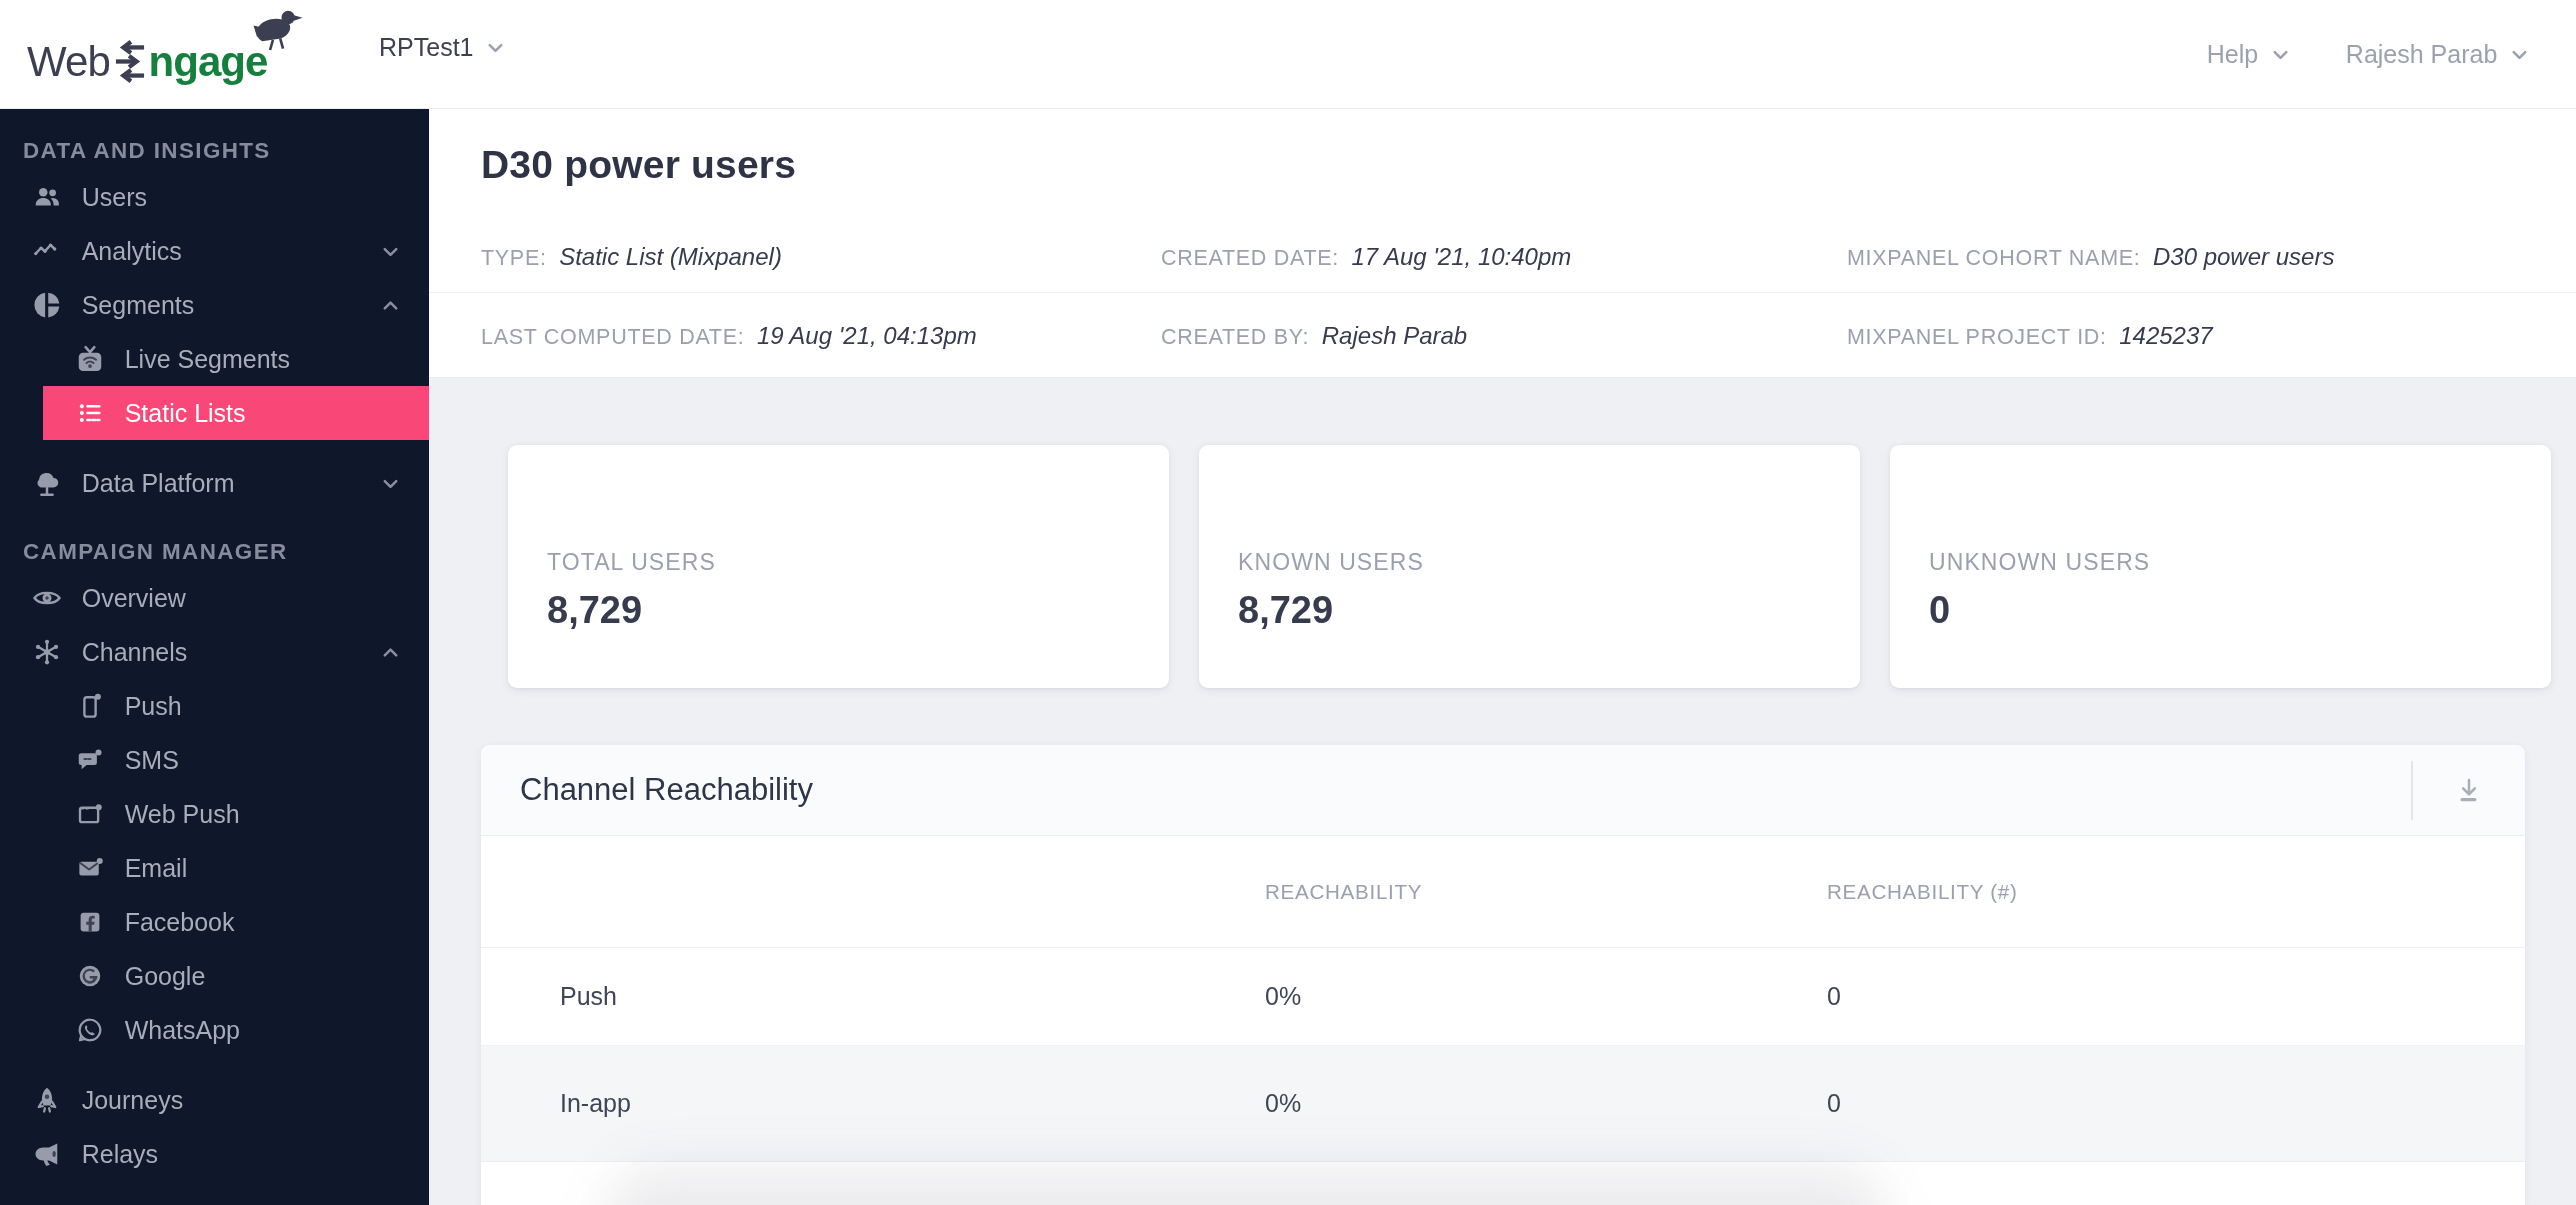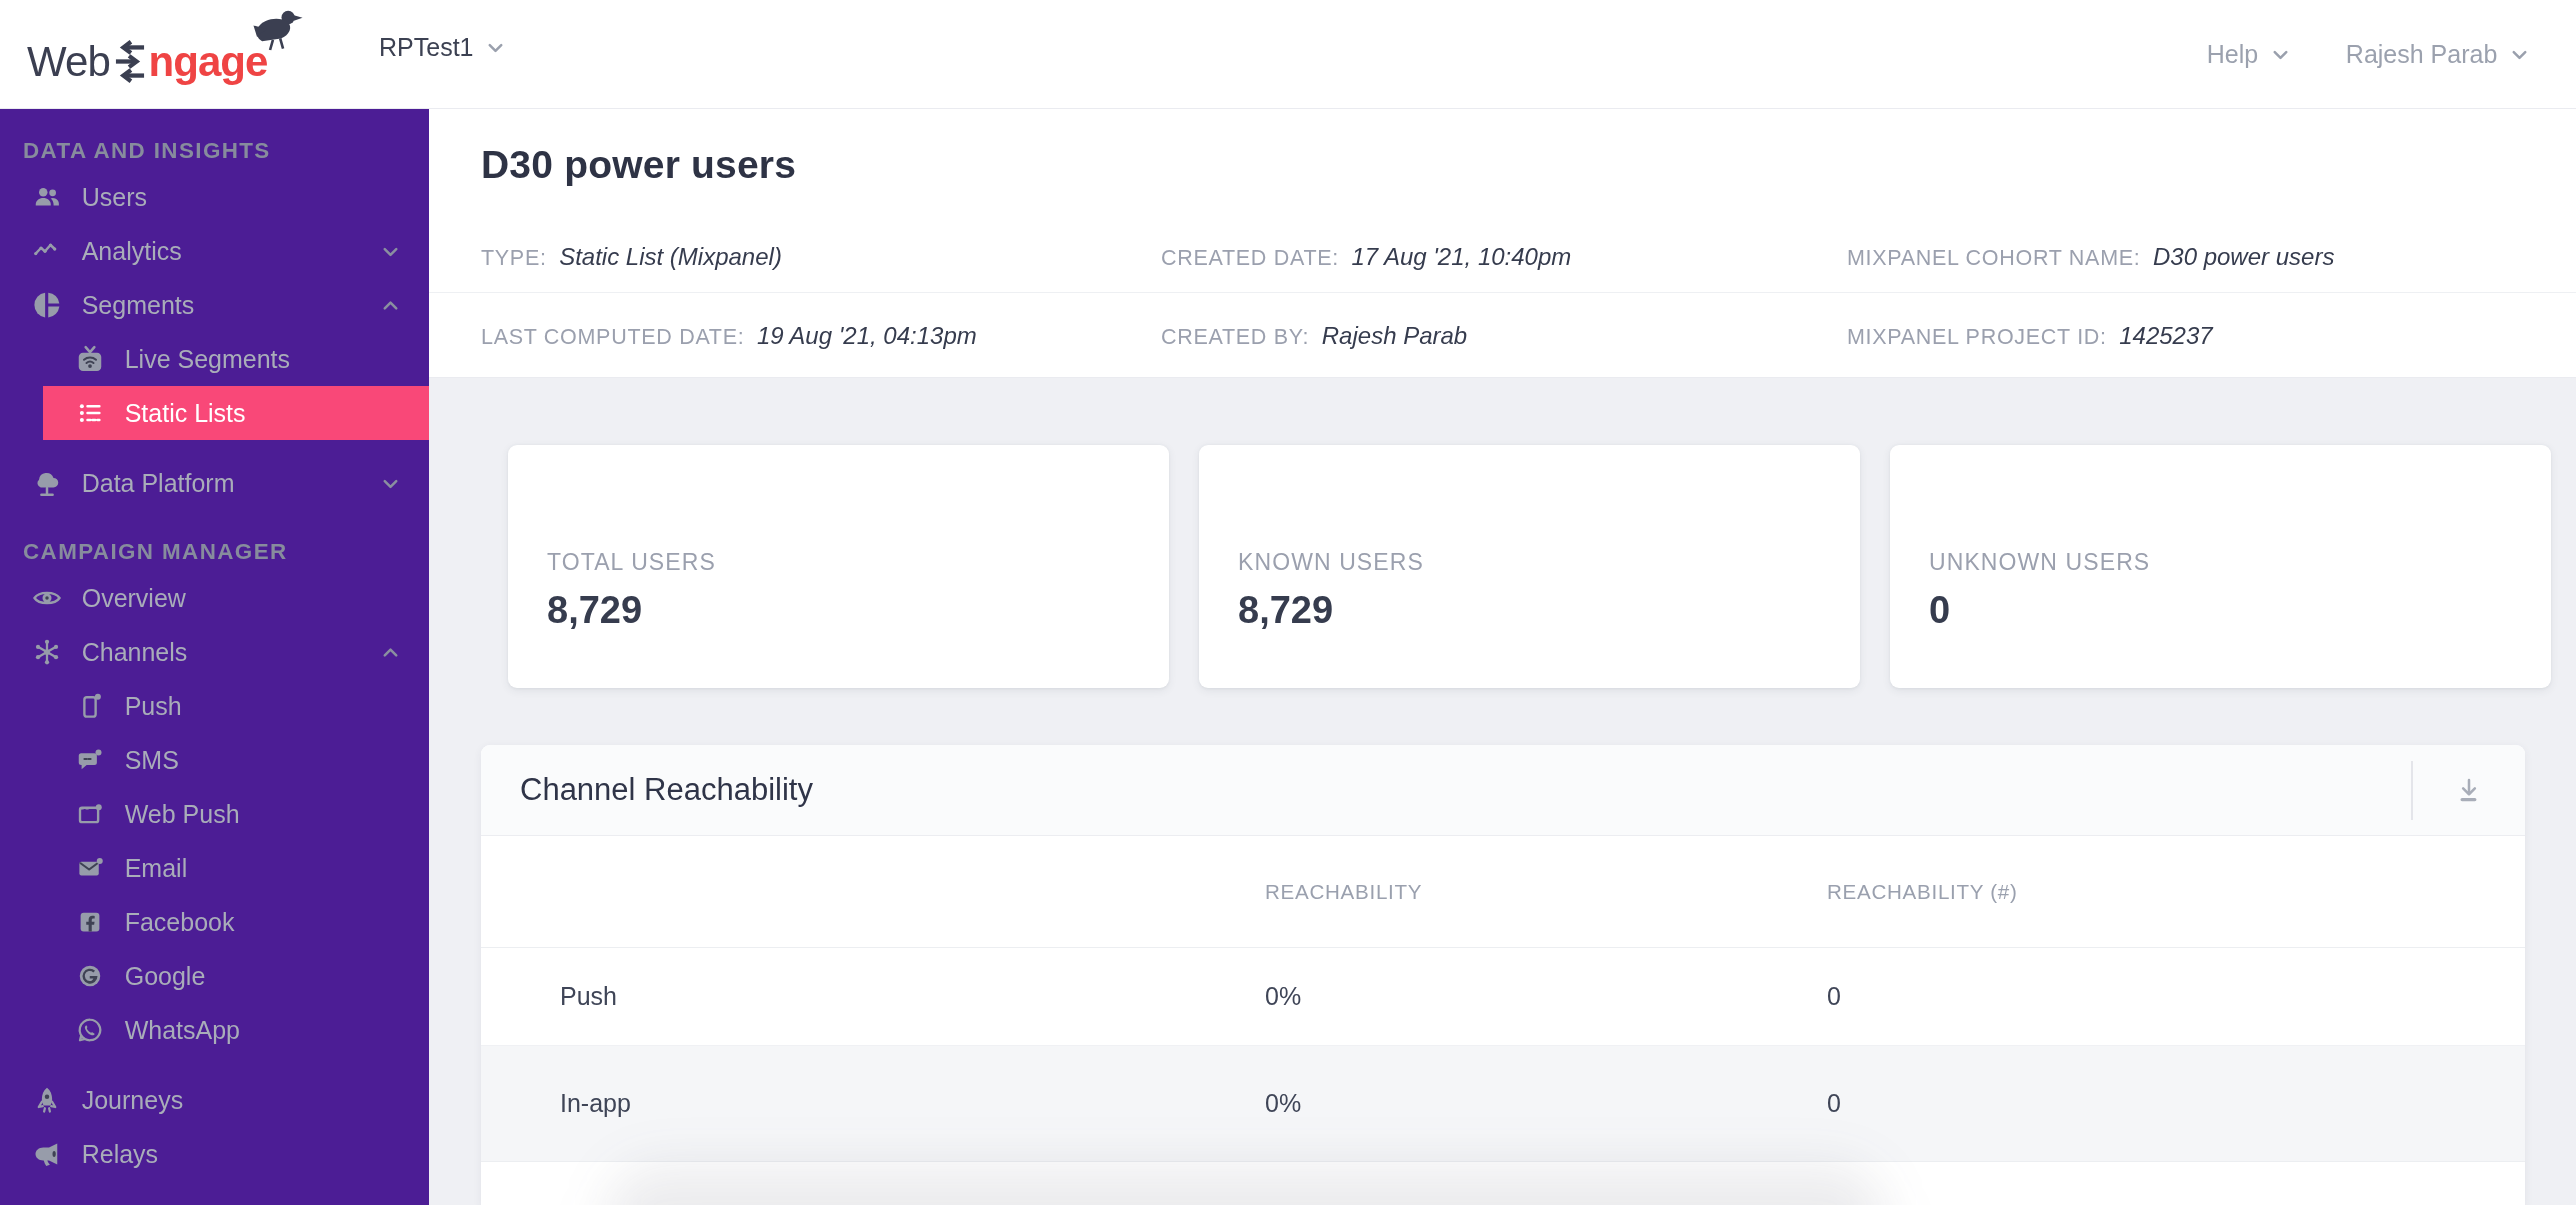--- a/index.html
+++ b/index.html
@@ -12,38 +12,38 @@
   }
 
   
   .topbar {
     position: absolute; left: 0; top: 0; width: 2576px; height: 109px;
     background: #ffffff; border-bottom: 1.8px solid #eaebf0; z-index: 30;
   }
   .logo { position: absolute; left: 27px; top: 21.5px; display: flex; align-items: flex-end; height: 68px; }
   .logo-web { font-size: 42px; font-weight: 400; color: #3b3f51; letter-spacing: -0.9px; line-height: 57px; }
   .logo-arrows { margin: 0 1.8px 5.4px 2.7px; }
-  .logo-ngage { font-size: 42px; font-weight: 700; color: #ef4444; letter-spacing: -0.9px; line-height: 57px; }
+  .logo-ngage { font-size: 42px; font-weight: 700; color: #15803d; letter-spacing: -0.9px; line-height: 57px; }
   .logo-bird { position: absolute; right: -36px; top: -14.3px; }
   .project-select {
     position: absolute; left: 379px; top: 0; height: 95px;
     display: flex; align-items: center; gap: 10.7px; cursor: pointer;
   }
   .project-select span { font-size: 25px; font-weight: 500; color: #3c4152; }
   .topbar-right {
     position: absolute; right: 45px; top: 0; height: 109px;
     display: flex; align-items: center; gap: 54px;
   }
   .menu-chip { display: flex; align-items: center; gap: 10.7px; cursor: pointer; }
   .menu-chip span { font-size: 25px; color: #9ba1ae; }
 
   
   .sidebar {
     position: absolute; left: 0; top: 109px; width: 429px; height: 1097px;
-    background: #4c1d95; padding-top: 23px; overflow: hidden; z-index: 20;
+    background: #0f172a; padding-top: 23px; overflow: hidden; z-index: 20;
   }
   .side-section-label {
     padding: 0 0 0 23px; height: 38px; display: flex; align-items: center;
     font-size: 22.4px; font-weight: 700; letter-spacing: 1.4px; color: #878c9d;
   }
   .side-item {
     height: 54px; display: flex; align-items: center; padding-left: 32px;
     cursor: pointer; color: #a9adb9; font-size: 25px;
   }
   .side-item .icn { width: 30px; height: 30px; margin-right: 19.7px; flex: 0 0 30px; display: flex; align-items: center; justify-content: center; }

